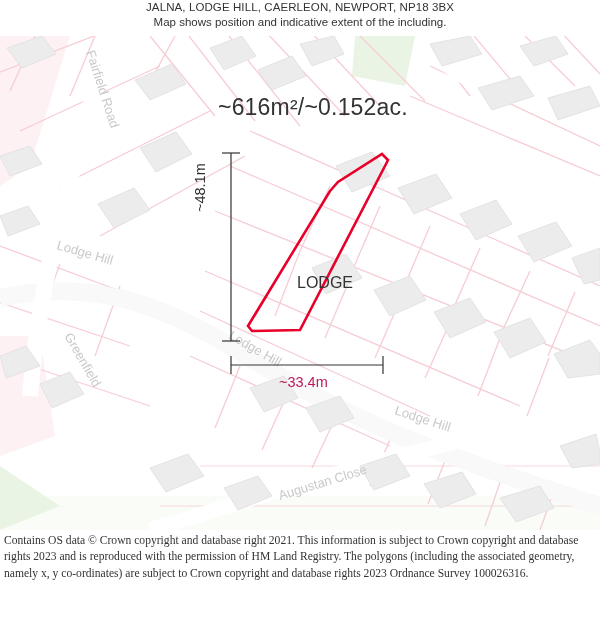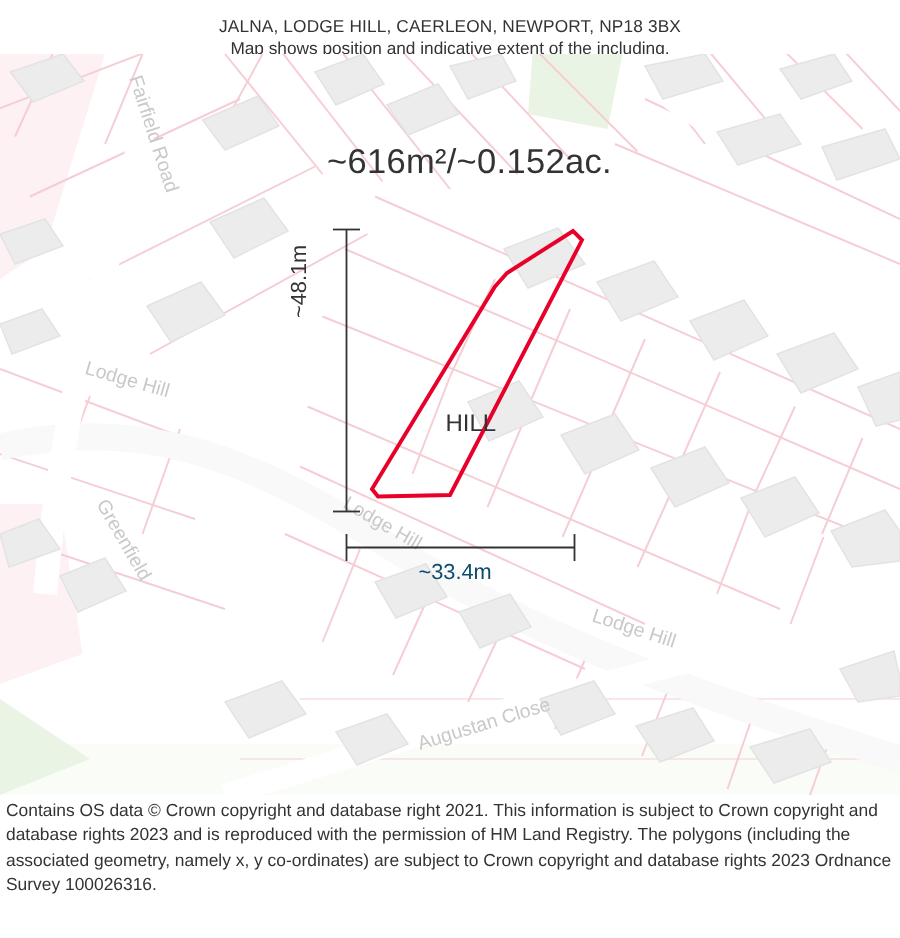--- a/index.html
+++ b/index.html
@@ -20,21 +20,21 @@
     height: 625px;
   }
   
   .header {
     position: absolute;
     top: 0;
     left: 0;
     width: 600px;
     height: 36px;
     text-align: center;
-    padding-top: 11px;
+    padding-top: 0;
     box-sizing: border-box;
   }
   .header .title {
     font-size: 11.5px;
     color: #333333;
     line-height: 15px;
     letter-spacing: 0.1px;
   }
   .header .subtitle {
     font-size: 11.5px;
@@ -79,34 +79,35 @@
     color: #333333;
     transform: rotate(-90deg);
     transform-origin: left top;
     white-space: nowrap;
   }
   .dim-horizontal {
     position: absolute;
     left: 279px;
     top: 338px;
     font-size: 14.5px;
-    color: #0c4a6e;
+    color: #be185d;
     white-space: nowrap;
   }
   
   .footer {
     position: absolute;
     left: 0;
     top: 533px;
     width: 600px;
     padding: 0 4px 0 4px;
     box-sizing: border-box;
     font-size: 11.6px;
     line-height: 16.4px;
     color: #333333;
+    font-family: Liberation Serif, serif;
   }
 </style>
 </head>
 <body>
 
 <div class="page">
 
   <div class="header">
     <div class="title">JALNA, LODGE HILL, CAERLEON, NEWPORT, NP18 3BX</div>
     <div class="subtitle">Map shows position and indicative extent of the including.</div>
@@ -247,20 +248,20 @@
         <line x1="231" y1="117" x2="231" y2="305"></line>
         <line x1="222" y1="117" x2="240" y2="117"></line>
         <line x1="222" y1="305" x2="240" y2="305"></line>
         <line x1="231" y1="329" x2="383" y2="329"></line>
         <line x1="231" y1="320" x2="231" y2="338"></line>
         <line x1="383" y1="320" x2="383" y2="338"></line>
       </g>
     </svg>
 
     <div class="area-label">~616m²/~0.152ac.</div>
-    <div class="plot-label">HILL</div>
+    <div class="plot-label">LODGE</div>
     <div class="dim-vertical">~48.1m</div>
     <div class="dim-horizontal">~33.4m</div>
   </div>
 
   <div class="footer">Contains OS data © Crown copyright and database right 2021. This information is subject to Crown copyright and database rights 2023 and is reproduced with the permission of HM Land Registry. The polygons (including the associated geometry, namely x, y co-ordinates) are subject to Crown copyright and database rights 2023 Ordnance Survey 100026316.</div>
 
 </div>
 
 </body></html>

